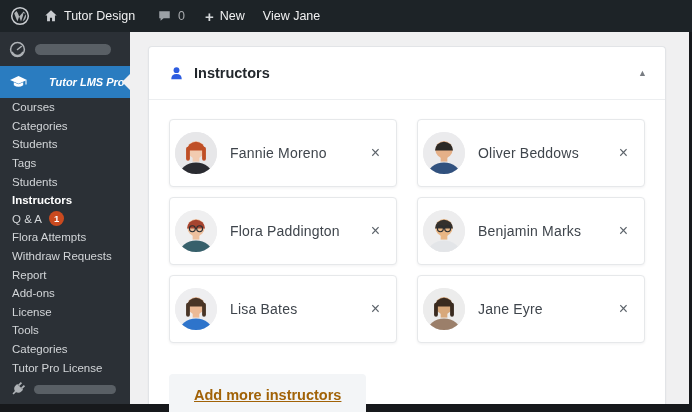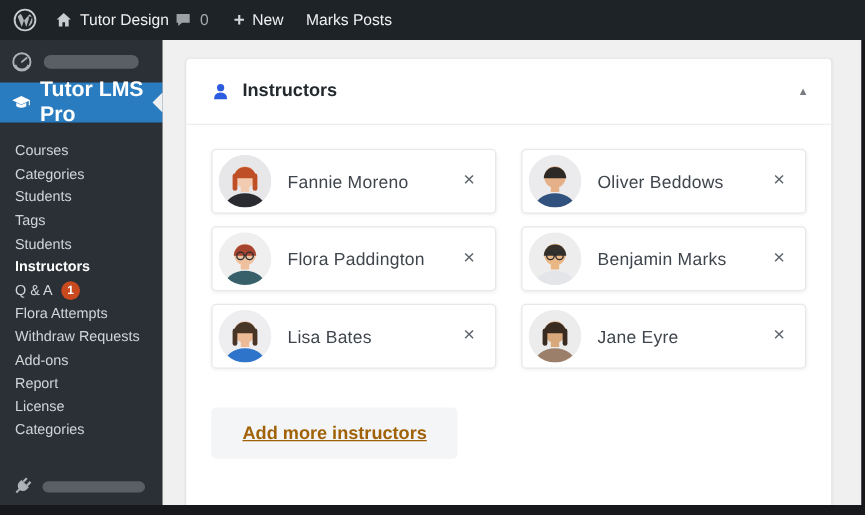--- a/index.html
+++ b/index.html
@@ -10,45 +10,45 @@
     -webkit-font-smoothing:antialiased;
   }
   
   .admin-bar{
     position:absolute;left:0;top:0;width:692px;height:32px;
     background:#1d2327;display:flex;align-items:center;
     color:#f0f0f1;font-size:12.5px;padding:0 10px;
   }
   .ab-item{display:flex;align-items:center;gap:6px;cursor:pointer;white-space:nowrap;}
   .ab-logo{margin-right:14px;}
-  .ab-site{margin-right:4px;}
+  .ab-site{margin-right:22px;}
   .ab-comments{margin-right:20px;color:#a7aaad;}
   .ab-new{margin-right:18px;}
   .ab-viewposts{margin-right:0;}
   .ab-plus{font-size:15px;font-weight:bold;line-height:1;color:#d5d8db;}
   .ab-icon-svg{display:block;}
   
   .sidebar{
     position:absolute;left:0;top:32px;width:130px;height:372px;
     background:#2b3036;color:#d5d8db;
   }
   .sb-dash{display:flex;align-items:center;height:34px;padding-left:9px;gap:9px;cursor:pointer;}
   .pill{height:11px;border-radius:6px;background:#595f65;}
   .pill-top{width:76px;}
   .pill-bottom{width:82px;height:9px;}
   .sb-active{
-    position:relative;display:flex;align-items:center;gap:7px;height:32px;
-    background:#2a7cc0;color:#fff;font-weight:bold;font-size:17px;
-    padding-left:9px;cursor:pointer;
+    position:relative;display:flex;align-items:center;gap:21px;height:32px;
+    background:#2a7cc0;color:#fff;font-weight:bold;font-size:11px;
+    padding-left:9px;cursor:pointer;font-style:italic;
   }
   .sb-active::after{
     content:"";position:absolute;right:0;top:50%;transform:translateY(-50%);
     border:8px solid transparent;border-right-color:#f0f0f1;border-left-width:0;
   }
-  .sb-list{padding-top:14px;}
+  .sb-list{padding-top:0;}
   .sb-item{
     display:flex;align-items:center;height:18.6px;padding-left:12px;gap:7px;
     font-size:11.5px;color:#d2d5d8;text-decoration:none;cursor:pointer;
   }
   .sb-item.current .sb-label{color:#ffffff;font-weight:bold;}
   .sb-badge{
     display:inline-flex;align-items:center;justify-content:center;
     min-width:15px;height:15px;padding:0 3px;border-radius:9px;
     background:#ca4a1f;color:#fff;font-size:9.5px;font-weight:bold;
   }
@@ -71,21 +71,21 @@
     border-bottom:1px solid #eceef0;
   }
   .panel-title{font-size:14.5px;font-weight:bold;color:#23282d;margin:0;}
   .panel-toggle{
     margin-left:auto;background:none;border:0;color:#787c82;
     font-size:9px;line-height:1;cursor:pointer;padding:4px;
   }
   .panel-body{padding:19px 20px 0;}
   .cards{display:grid;grid-template-columns:1fr 1fr;column-gap:20px;row-gap:10px;}
   .card{
-    display:flex;align-items:center;height:52px;background:#fff;
+    display:flex;align-items:center;height:68px;background:#fff;
     border:1px solid #e6e8ea;border-radius:4px;
     box-shadow:0 1px 3px rgba(20,25,35,.06);
     padding:0 14px 0 5px;gap:13px;
   }
   .avatar{width:42px;height:42px;border-radius:50%;overflow:hidden;flex:none;background:var(--av-bg,#ececee);}
   .avatar svg{display:block;width:100%;height:100%;}
   .card-name{font-size:14px;color:#3f454c;letter-spacing:.2px;}
   .card-remove{
     margin-left:auto;background:none;border:0;color:#5d646b;
     font-size:16px;line-height:1;padding:0 2px;cursor:pointer;
@@ -118,21 +118,21 @@
     <span class="ab-item ab-comments">
       <svg class="ab-icon-svg" width="15" height="14" viewBox="0 0 16 16">
         <path d="M2 2.5 H14 V10.5 H7 L3.5 13.5 V10.5 H2 Z" fill="#9ca1a6" rx="2"></path>
       </svg>
       <span>0</span>
     </span>
     <span class="ab-item ab-new">
       <span class="ab-plus">+</span>
       <span>New</span>
     </span>
-    <span class="ab-item ab-viewposts">Marks Posts</span>
+    <span class="ab-item ab-viewposts">View Jane</span>
   </div>
 
   <div class="sidebar">
 
     <div class="sb-dash">
       <svg width="17" height="17" viewBox="0 0 18 18">
         <circle cx="9" cy="9" r="7.3" fill="none" stroke="#aeb2b6" stroke-width="1.6"></circle>
         <path d="M9 9 L13 5.8" stroke="#aeb2b6" stroke-width="1.6" stroke-linecap="round"></path>
         <path d="M3.4 11.5 A6 6 0 0 0 14.6 11.5" fill="none" stroke="#aeb2b6" stroke-width="1.6"></path>
       </svg>
@@ -180,33 +180,41 @@
         </a>
         <a class="sb-item">
           <span class="sb-label">Flora Attempts</span>
 
         </a>
         <a class="sb-item">
           <span class="sb-label">Withdraw Requests</span>
 
         </a>
         <a class="sb-item">
+          <span class="sb-label">Report</span>
+
+        </a>
+        <a class="sb-item">
           <span class="sb-label">Add-ons</span>
 
         </a>
         <a class="sb-item">
-          <span class="sb-label">Report</span>
-
-        </a>
-        <a class="sb-item">
           <span class="sb-label">License</span>
 
         </a>
         <a class="sb-item">
+          <span class="sb-label">Tools</span>
+
+        </a>
+        <a class="sb-item">
           <span class="sb-label">Categories</span>
+
+        </a>
+        <a class="sb-item">
+          <span class="sb-label">Tutor Pro License</span>
 
         </a>
       </nav>
 
     <div class="sb-collapse">
       <svg width="16" height="16" viewBox="0 0 16 16">
         <g transform="rotate(45 8 8)" fill="#aeb2b6">
           <rect x="5" y="1" width="1.8" height="4"></rect>
           <rect x="9.2" y="1" width="1.8" height="4"></rect>
           <path d="M3.8 5 H12.2 V7.5 A4.2 4.2 0 0 1 3.8 7.5 Z"></path>

